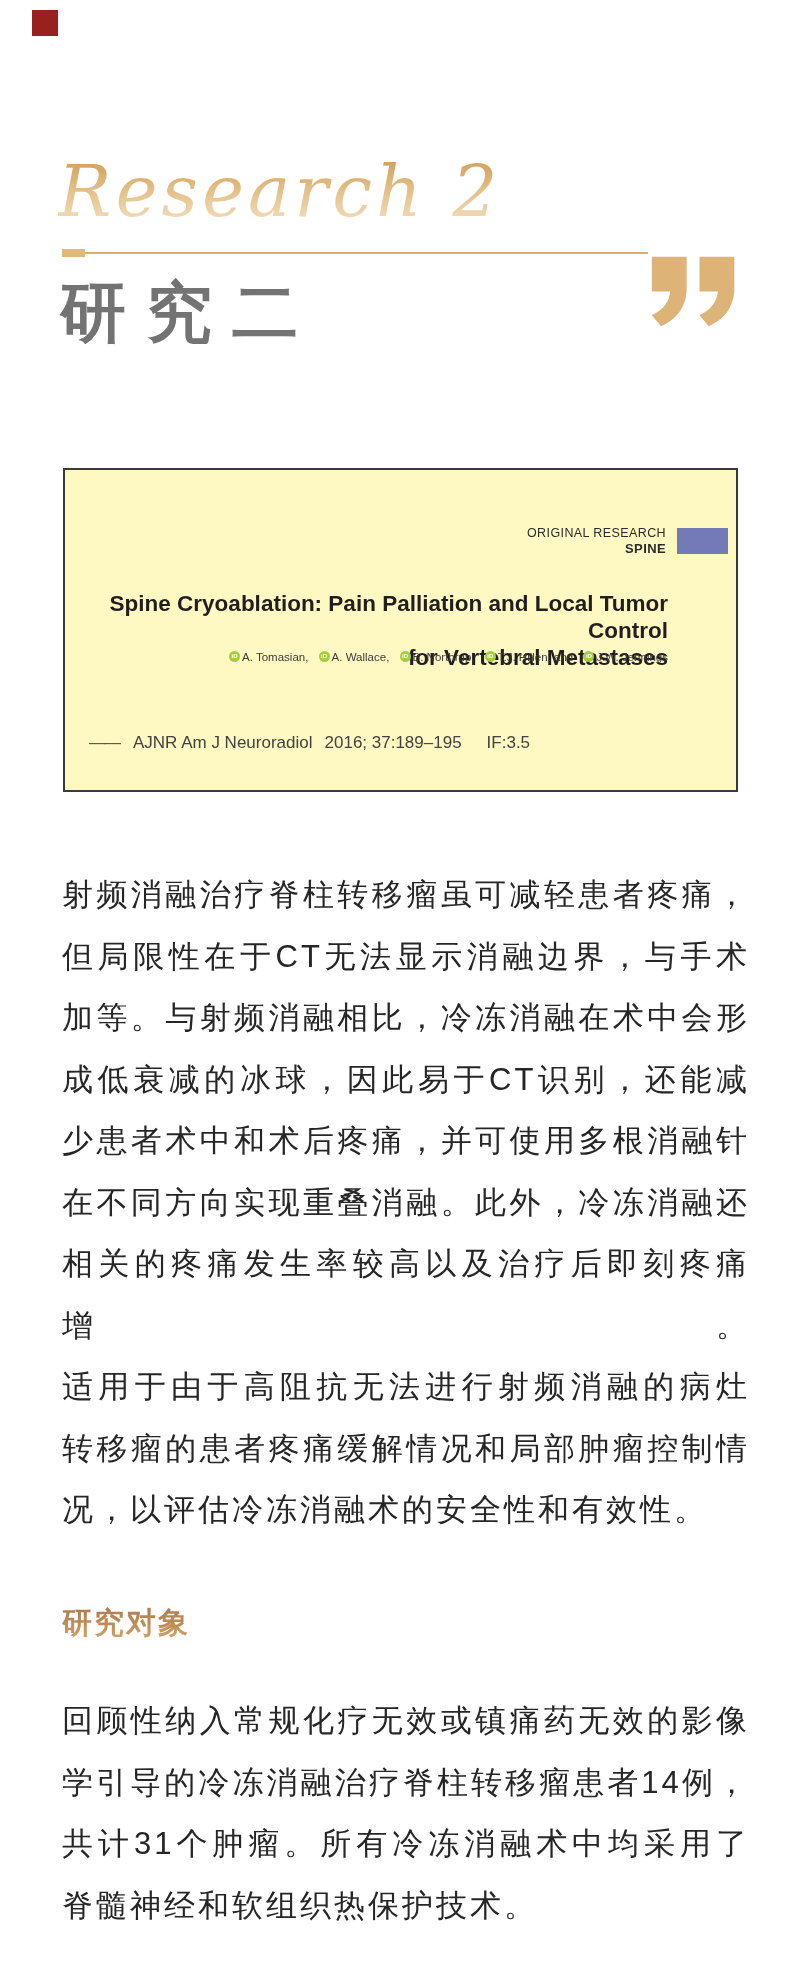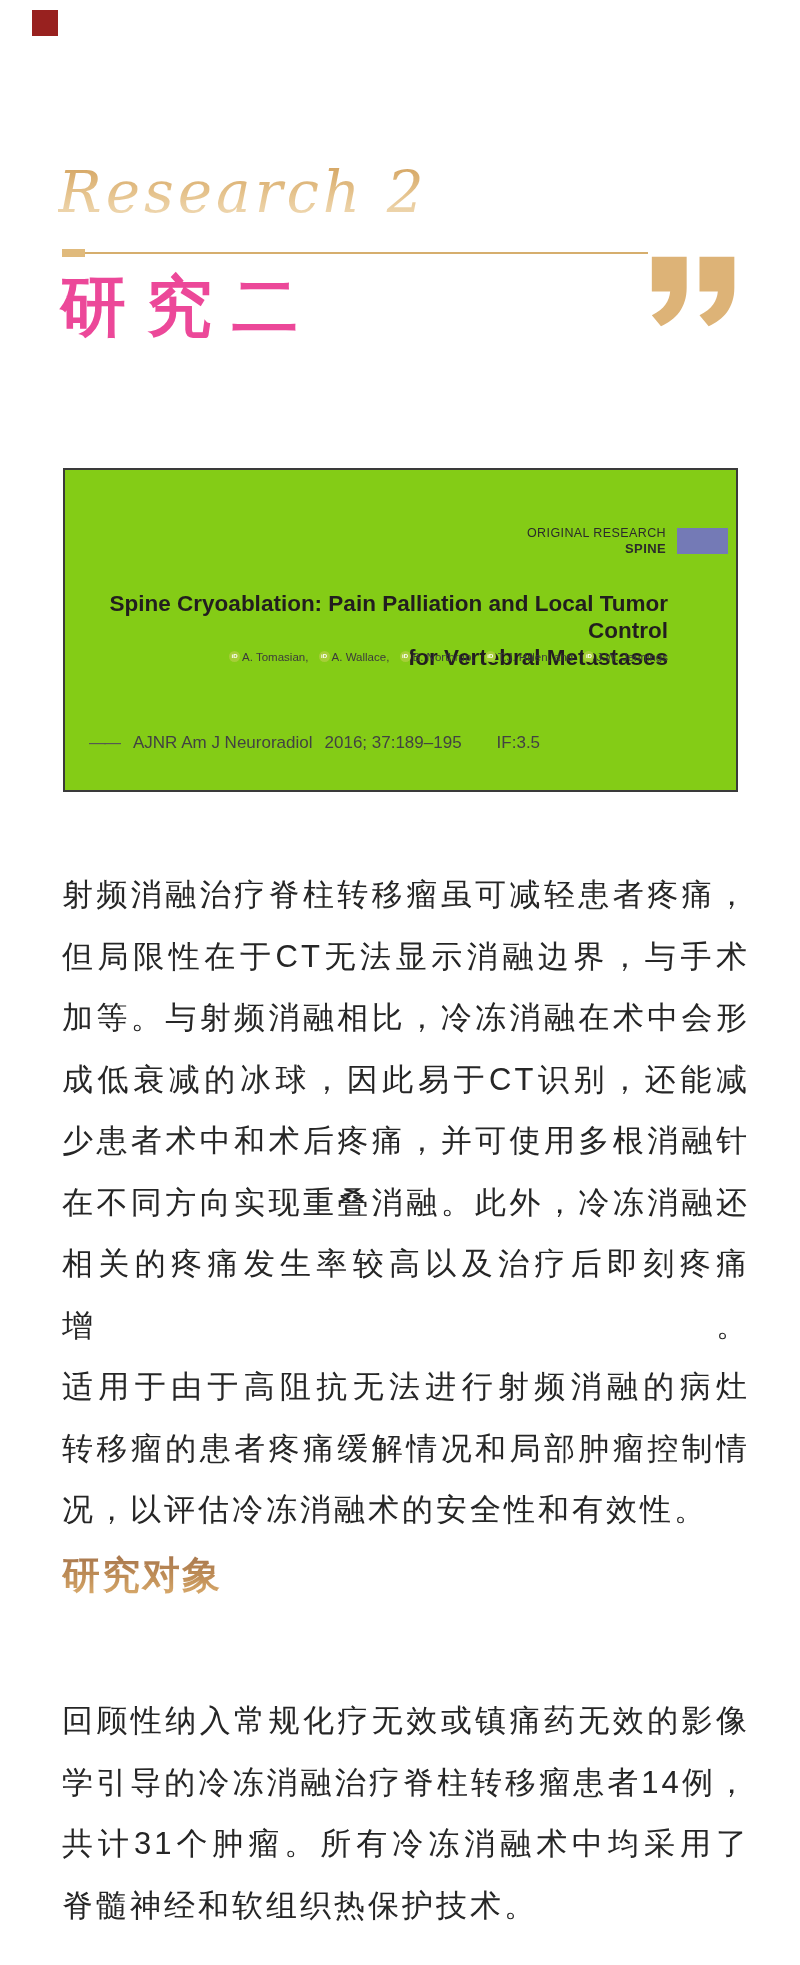--- a/index.html
+++ b/index.html
@@ -6,40 +6,40 @@
   #page{
     position:relative;width:800px;height:1965px;background:#ffffff;overflow:hidden;
     font-family:"Liberation Sans","DejaVu Sans",sans-serif;
   }
   
   .red-square{position:absolute;left:32px;top:10px;width:26px;height:26px;background:#98211f;}
   
   .script-title{
     position:absolute;left:58px;top:146px;
     font-family:"DejaVu Serif","Liberation Serif",serif;
-    font-style:italic;font-size:58px;line-height:92px;letter-spacing:4px;
+    font-style:italic;font-size:71px;line-height:92px;letter-spacing:4px;
     background:linear-gradient(180deg,#cf9b54 10%,#e7c692 55%,#f7ecd6 100%);
     -webkit-background-clip:text;background-clip:text;color:transparent;
     white-space:nowrap;
   }
   
   .rule-thick{position:absolute;left:62px;top:249px;width:23px;height:8px;background:#e0ba7c;}
   .rule-thin{position:absolute;left:85px;top:252px;width:563px;height:2px;background:#d6ae6d;}
   .quote-mark{position:absolute;left:650px;top:253px;width:88px;height:77px;}
   
   .cn-title{
     position:absolute;left:60px;top:273px;
-    font-family:Liberation Mono, monospace;
+    font-family:Liberation Sans, sans-serif;
     font-weight:bold;font-size:66px;line-height:78px;letter-spacing:20px;
-    color:#ec4899;white-space:nowrap;
+    color:#737373;white-space:nowrap;
   }
   
   .article-box{
     position:absolute;left:63px;top:468px;width:675px;height:324px;
-    border:2px solid #3a3a3a;box-sizing:border-box;background:#84cc16;
+    border:2px solid #3a3a3a;box-sizing:border-box;background:#fef9c3;
   }
   .journal-meta{position:absolute;top:56px;right:70px;text-align:right;color:#2b2b2b;}
   .journal-category{font-size:12.5px;letter-spacing:0.4px;line-height:14px;}
   .journal-section{font-size:13px;font-weight:bold;letter-spacing:0.4px;line-height:15px;margin-top:1px;}
   .section-swatch{position:absolute;top:58px;right:8px;width:51px;height:26px;background:#747ab6;}
   .article-title{
     position:absolute;top:120px;right:68px;width:580px;text-align:right;
     font-size:22.5px;line-height:27px;font-weight:bold;color:#221e1f;
   }
   .article-authors{
@@ -53,34 +53,34 @@
   .article-authors .orcid::after{
     content:"iD";position:absolute;left:0;top:0;width:11px;height:11px;
     font-size:6px;line-height:11px;color:#ffffff;text-align:center;font-weight:bold;
   }
   .citation{
     position:absolute;left:24px;top:263px;display:flex;align-items:center;
     font-size:17px;color:#424242;white-space:nowrap;
   }
   .citation .dash{letter-spacing:-2px;margin-right:14px;color:#555555;}
   .citation .journal{margin-right:12px;}
-  .citation .issue{margin-right:35px;}
+  .citation .issue{margin-right:25px;}
   
   .para{
     position:absolute;left:62px;width:688px;
     font-size:31px;line-height:61.5px;letter-spacing:3px;color:#262626;
   }
   .para .jline{text-align:justify;text-align-last:justify;}
   .para .lastline{text-align:left;text-align-last:left;}
   #para1{top:864px;}
   #para2{top:1690px;}
   .section-heading{
-    position:absolute;left:62px;top:1552px;
+    position:absolute;left:62px;top:1600px;
     font-family:"Liberation Serif","DejaVu Serif",serif;
-    font-weight:bold;font-size:38px;line-height:46px;letter-spacing:2px;
+    font-weight:bold;font-size:30px;line-height:46px;letter-spacing:2px;
     background:linear-gradient(180deg,#a5744c 0%,#c08f58 55%,#dcae6e 100%);
     -webkit-background-clip:text;background-clip:text;color:transparent;
     white-space:nowrap;
     text-align:right;
   }
 </style>
 </head>
 <body>
 
 <div id="page">

